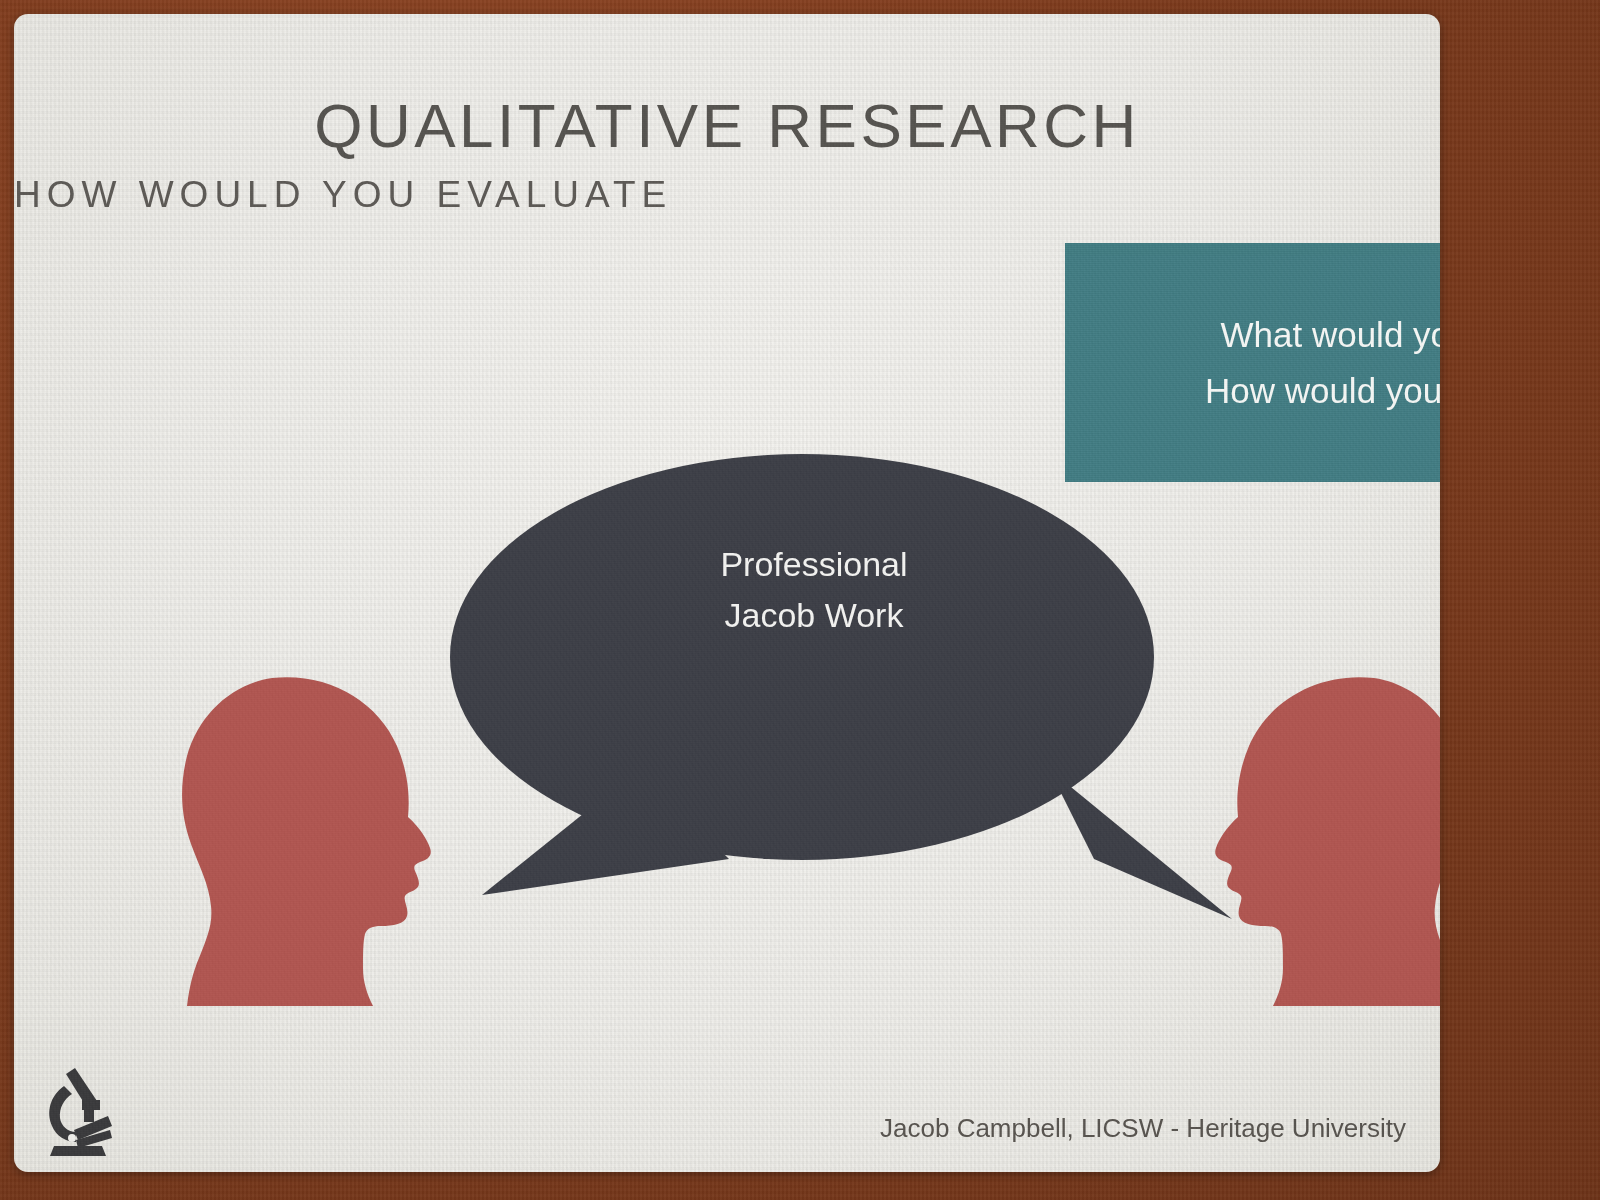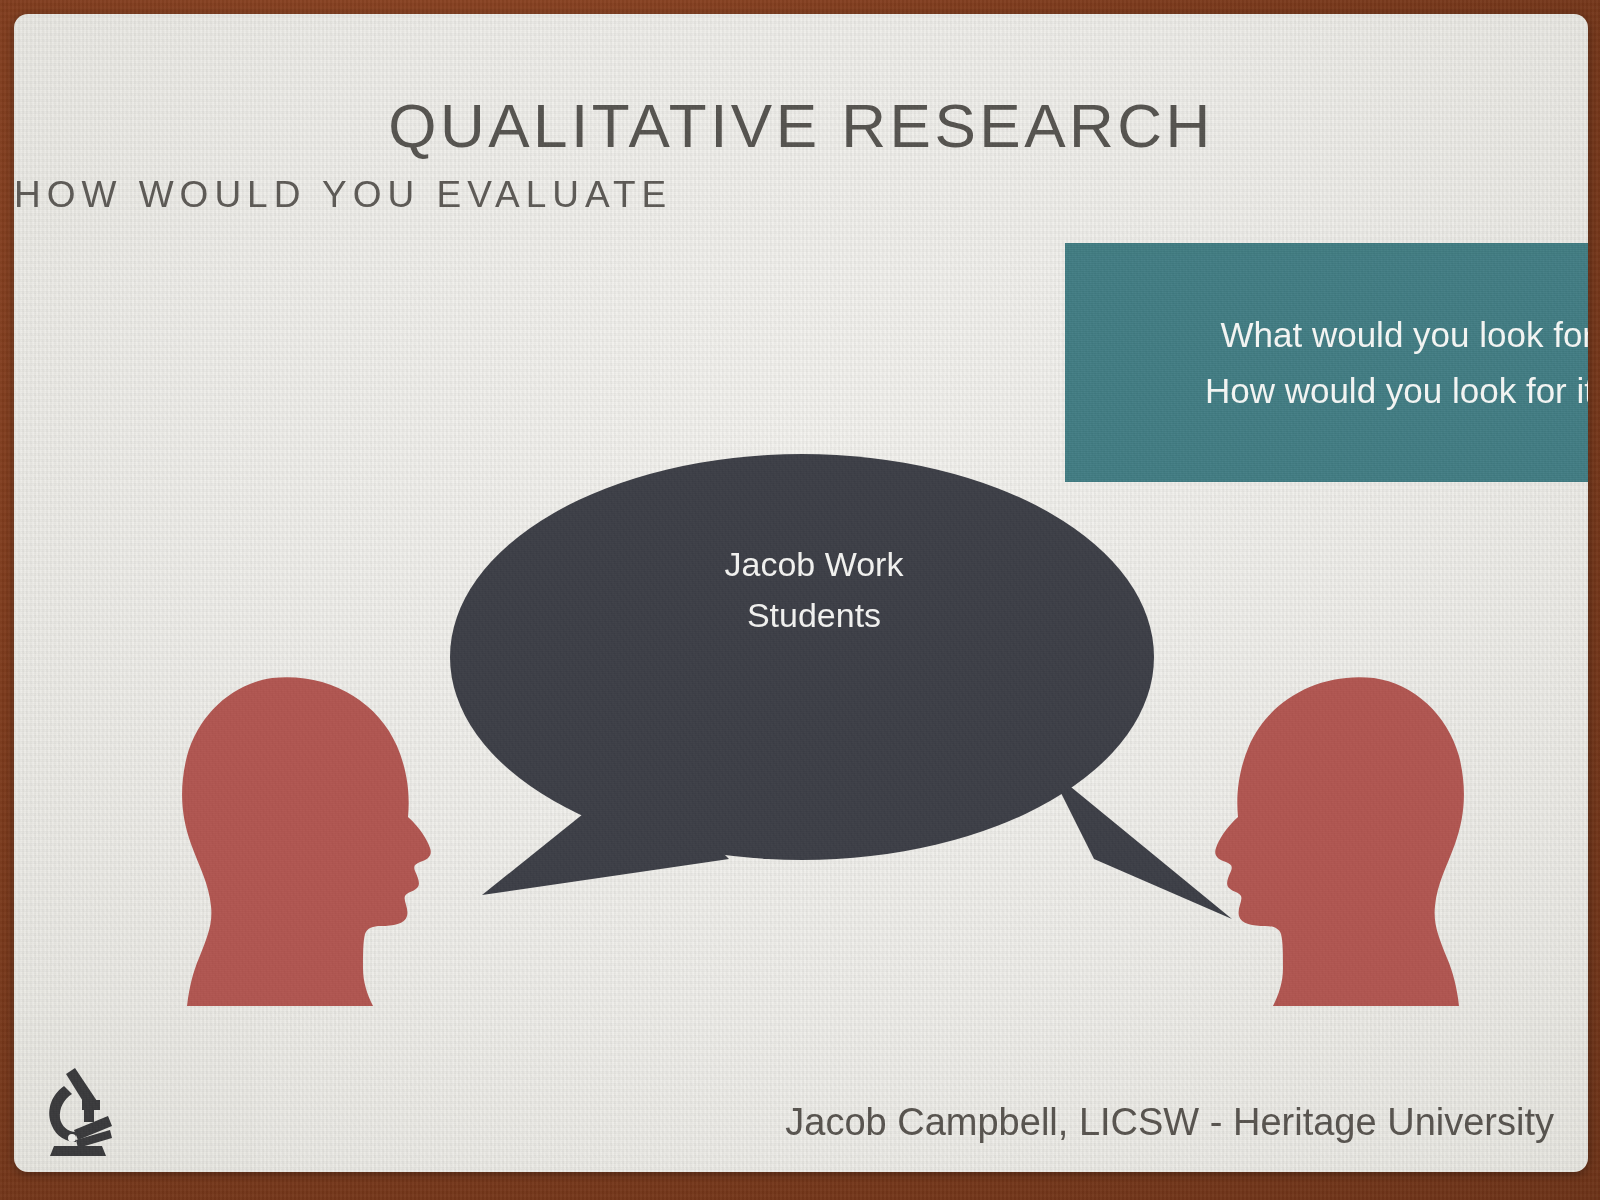--- a/index.html
+++ b/index.html
@@ -28,21 +28,21 @@
       repeating-linear-gradient(90deg, rgba(255,255,255,0.025) 0 2px, rgba(0,0,0,0.03) 2px 4px),
       repeating-linear-gradient(0deg, rgba(0,0,0,0.02) 0 3px, rgba(255,255,255,0.015) 3px 6px);
     pointer-events:none;
   }
 
   
   #slide {
     position: absolute;
     left: 14px;
     top: 14px;
-    width: 1574px;
+    width: 1426px;
     height: 1158px;
     border-radius: 14px;
     background:
       radial-gradient(ellipse at 50% 40%, #f4f3ef 0%, #efeeea 55%, #e8e7e1 100%);
     box-shadow: 0 2px 10px rgba(0,0,0,0.35);
     overflow: hidden;
     font-family: "Liberation Sans", sans-serif;
   }
   
   #slide::before{
@@ -153,21 +153,21 @@
     bottom: 28px;
     font-size: 34px;
     color: #57534e;
     z-index: 30;
     white-space: nowrap;
   }
   #footer-right {
     position: absolute;
     right: 34px;
     bottom: 28px;
-    font-size: 38px;
+    font-size: 26px;
     color: #57534e;
     z-index: 30;
     white-space: nowrap;
     margin-top: 24px;
   }
   #microscope-icon {
     position: absolute;
     left: 28px;
     bottom: 16px;
     width: 72px;
@@ -246,22 +246,22 @@
 
         <path fill="#3c3e46" d="M 205,330 L 295,420 L 48,456 Z"></path>
 
         <path fill="#3c3e46" d="M 615,330 L 660,420 L 798,480 Z"></path>
 
         <ellipse cx="368" cy="218" rx="352" ry="203" fill="#3c3e46"></ellipse>
       </svg>
     </div>
 
     <div id="bubble-text">
+      <div>Professional</div>
       <div>Jacob Work</div>
-      <div>Students</div>
     </div>
 
     <svg id="microscope-icon" viewBox="0 0 72 92" xmlns="http://www.w3.org/2000/svg">
       <g fill="#3a3a3c">
 
         <path d="M 24,10 L 33,4 L 57,40 L 47,47 Z"></path>
 
         <path d="M 40,36 L 58,36 L 58,46 L 52,46 L 52,58 L 42,58 L 42,46 L 40,46 Z"></path>
 
         <path d="M 22,22 C 8,32 4,48 10,62 C 14,72 24,78 34,78 L 34,68

